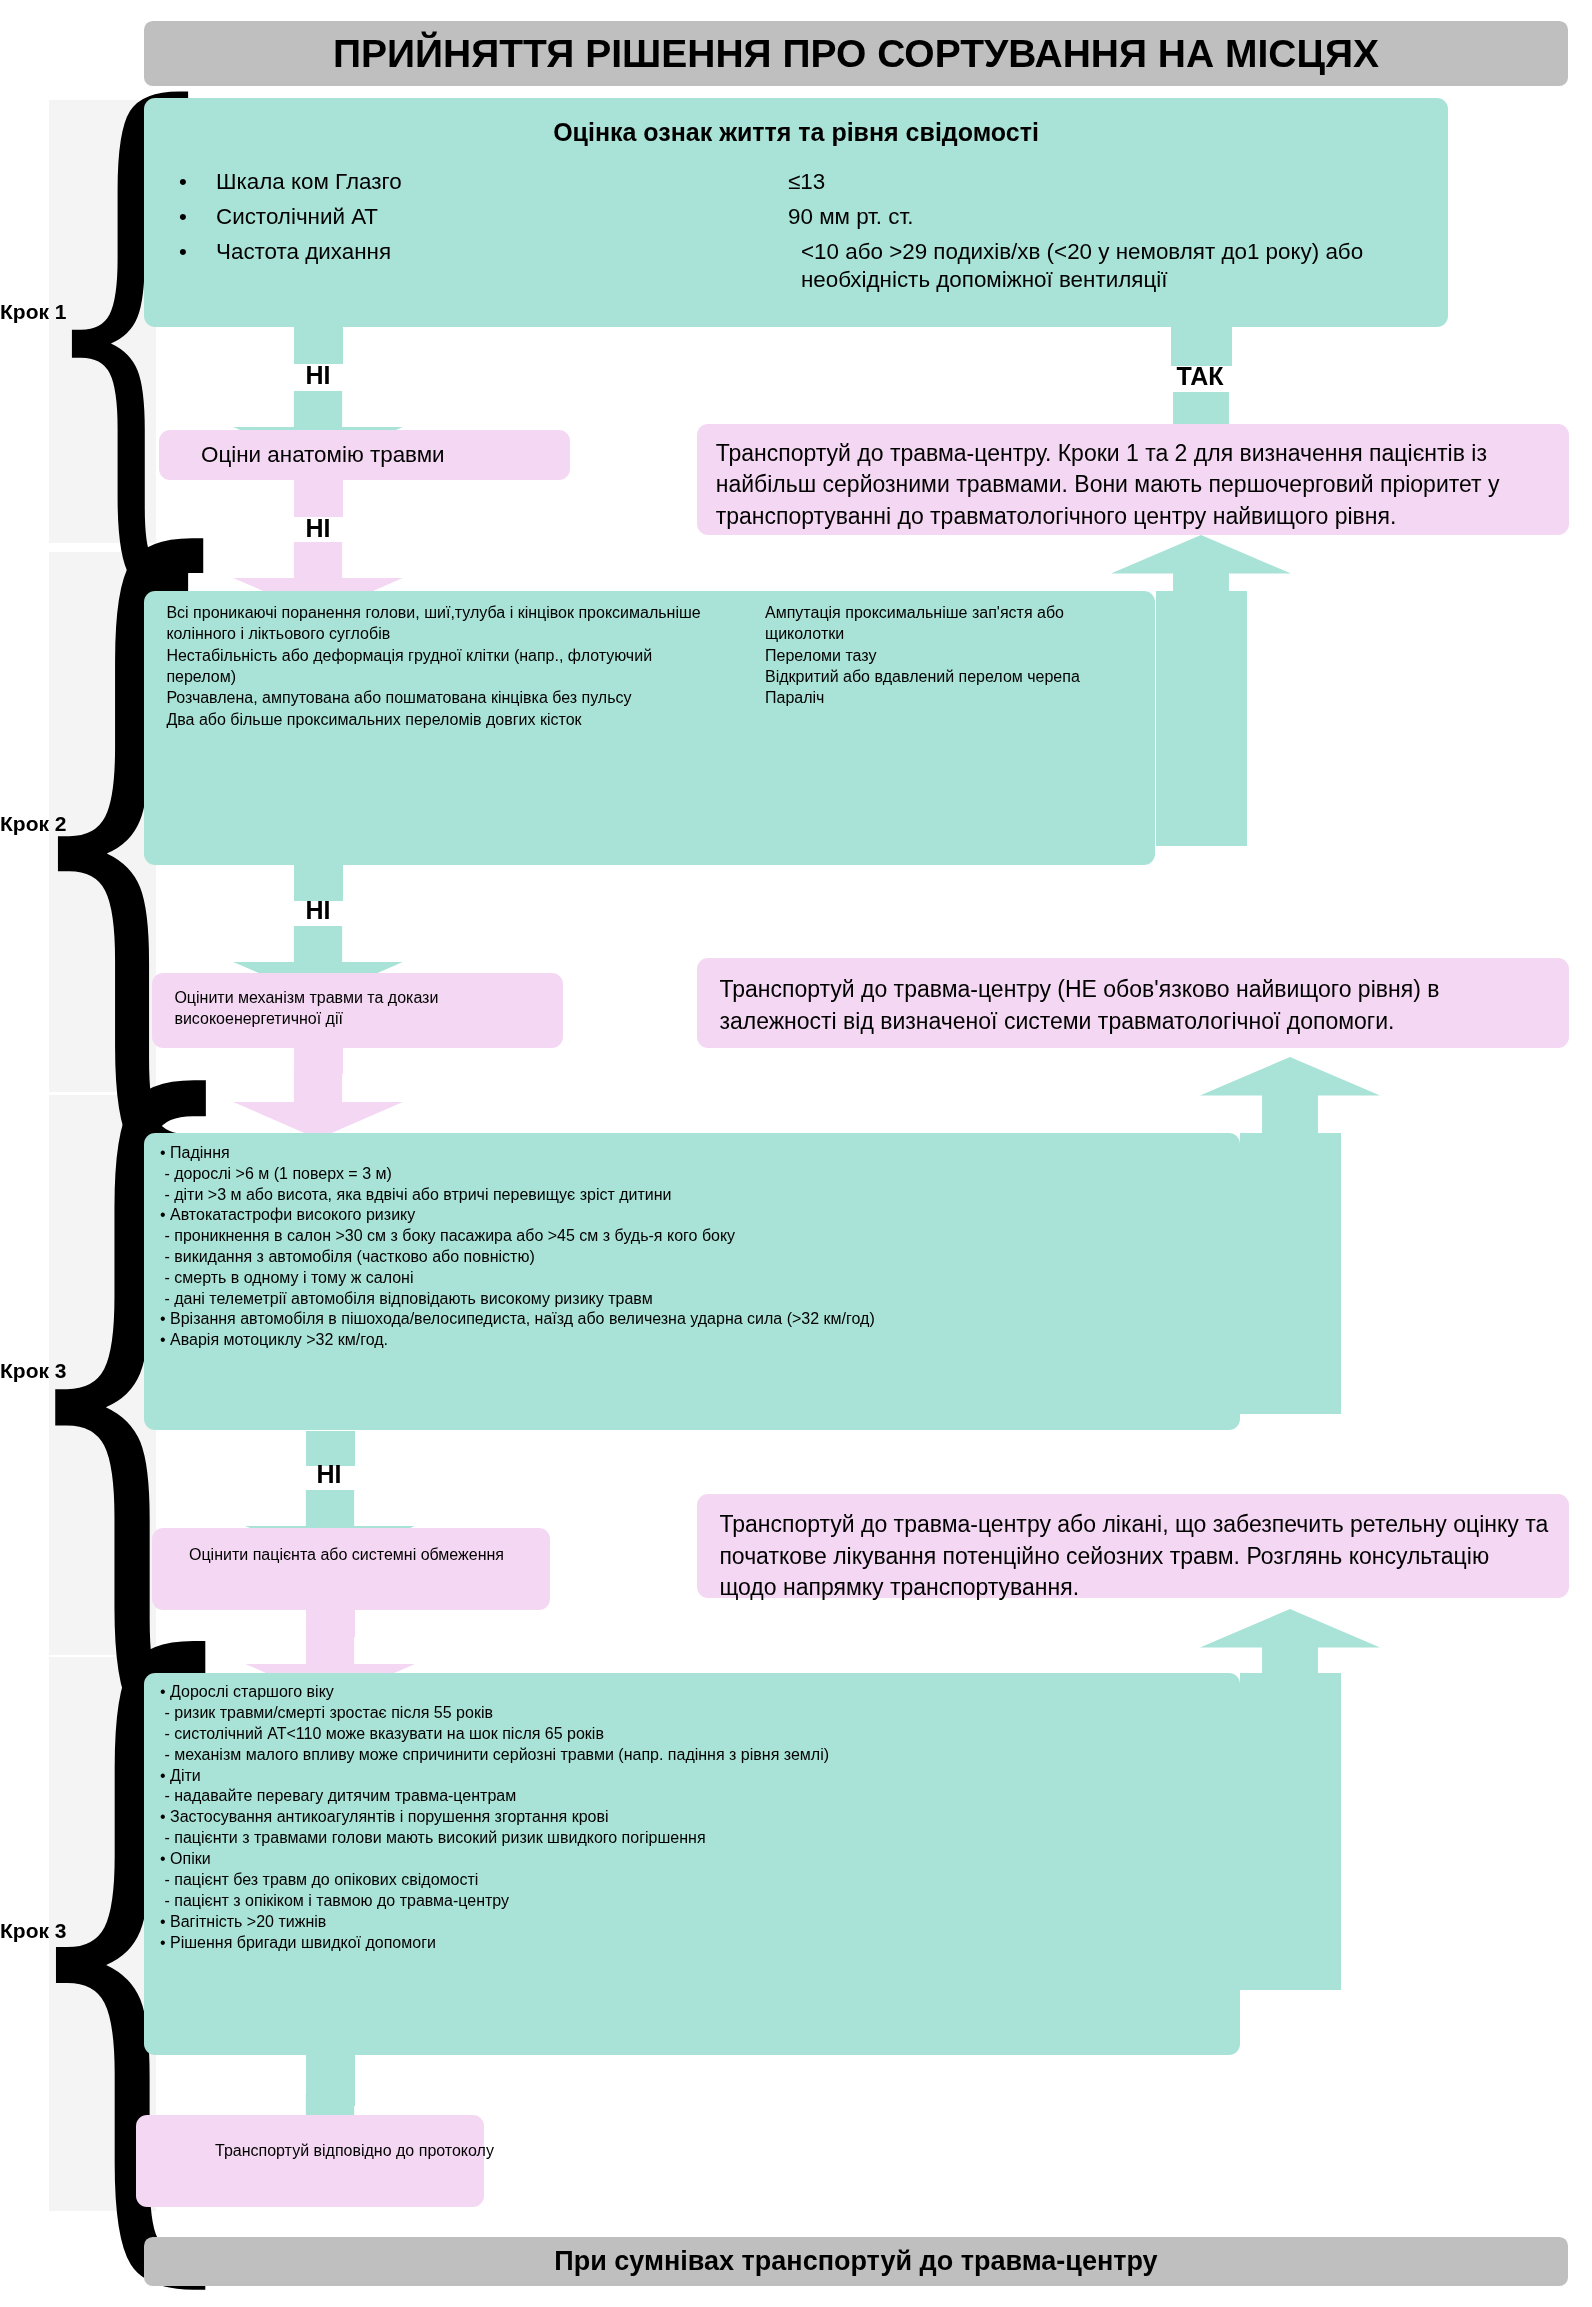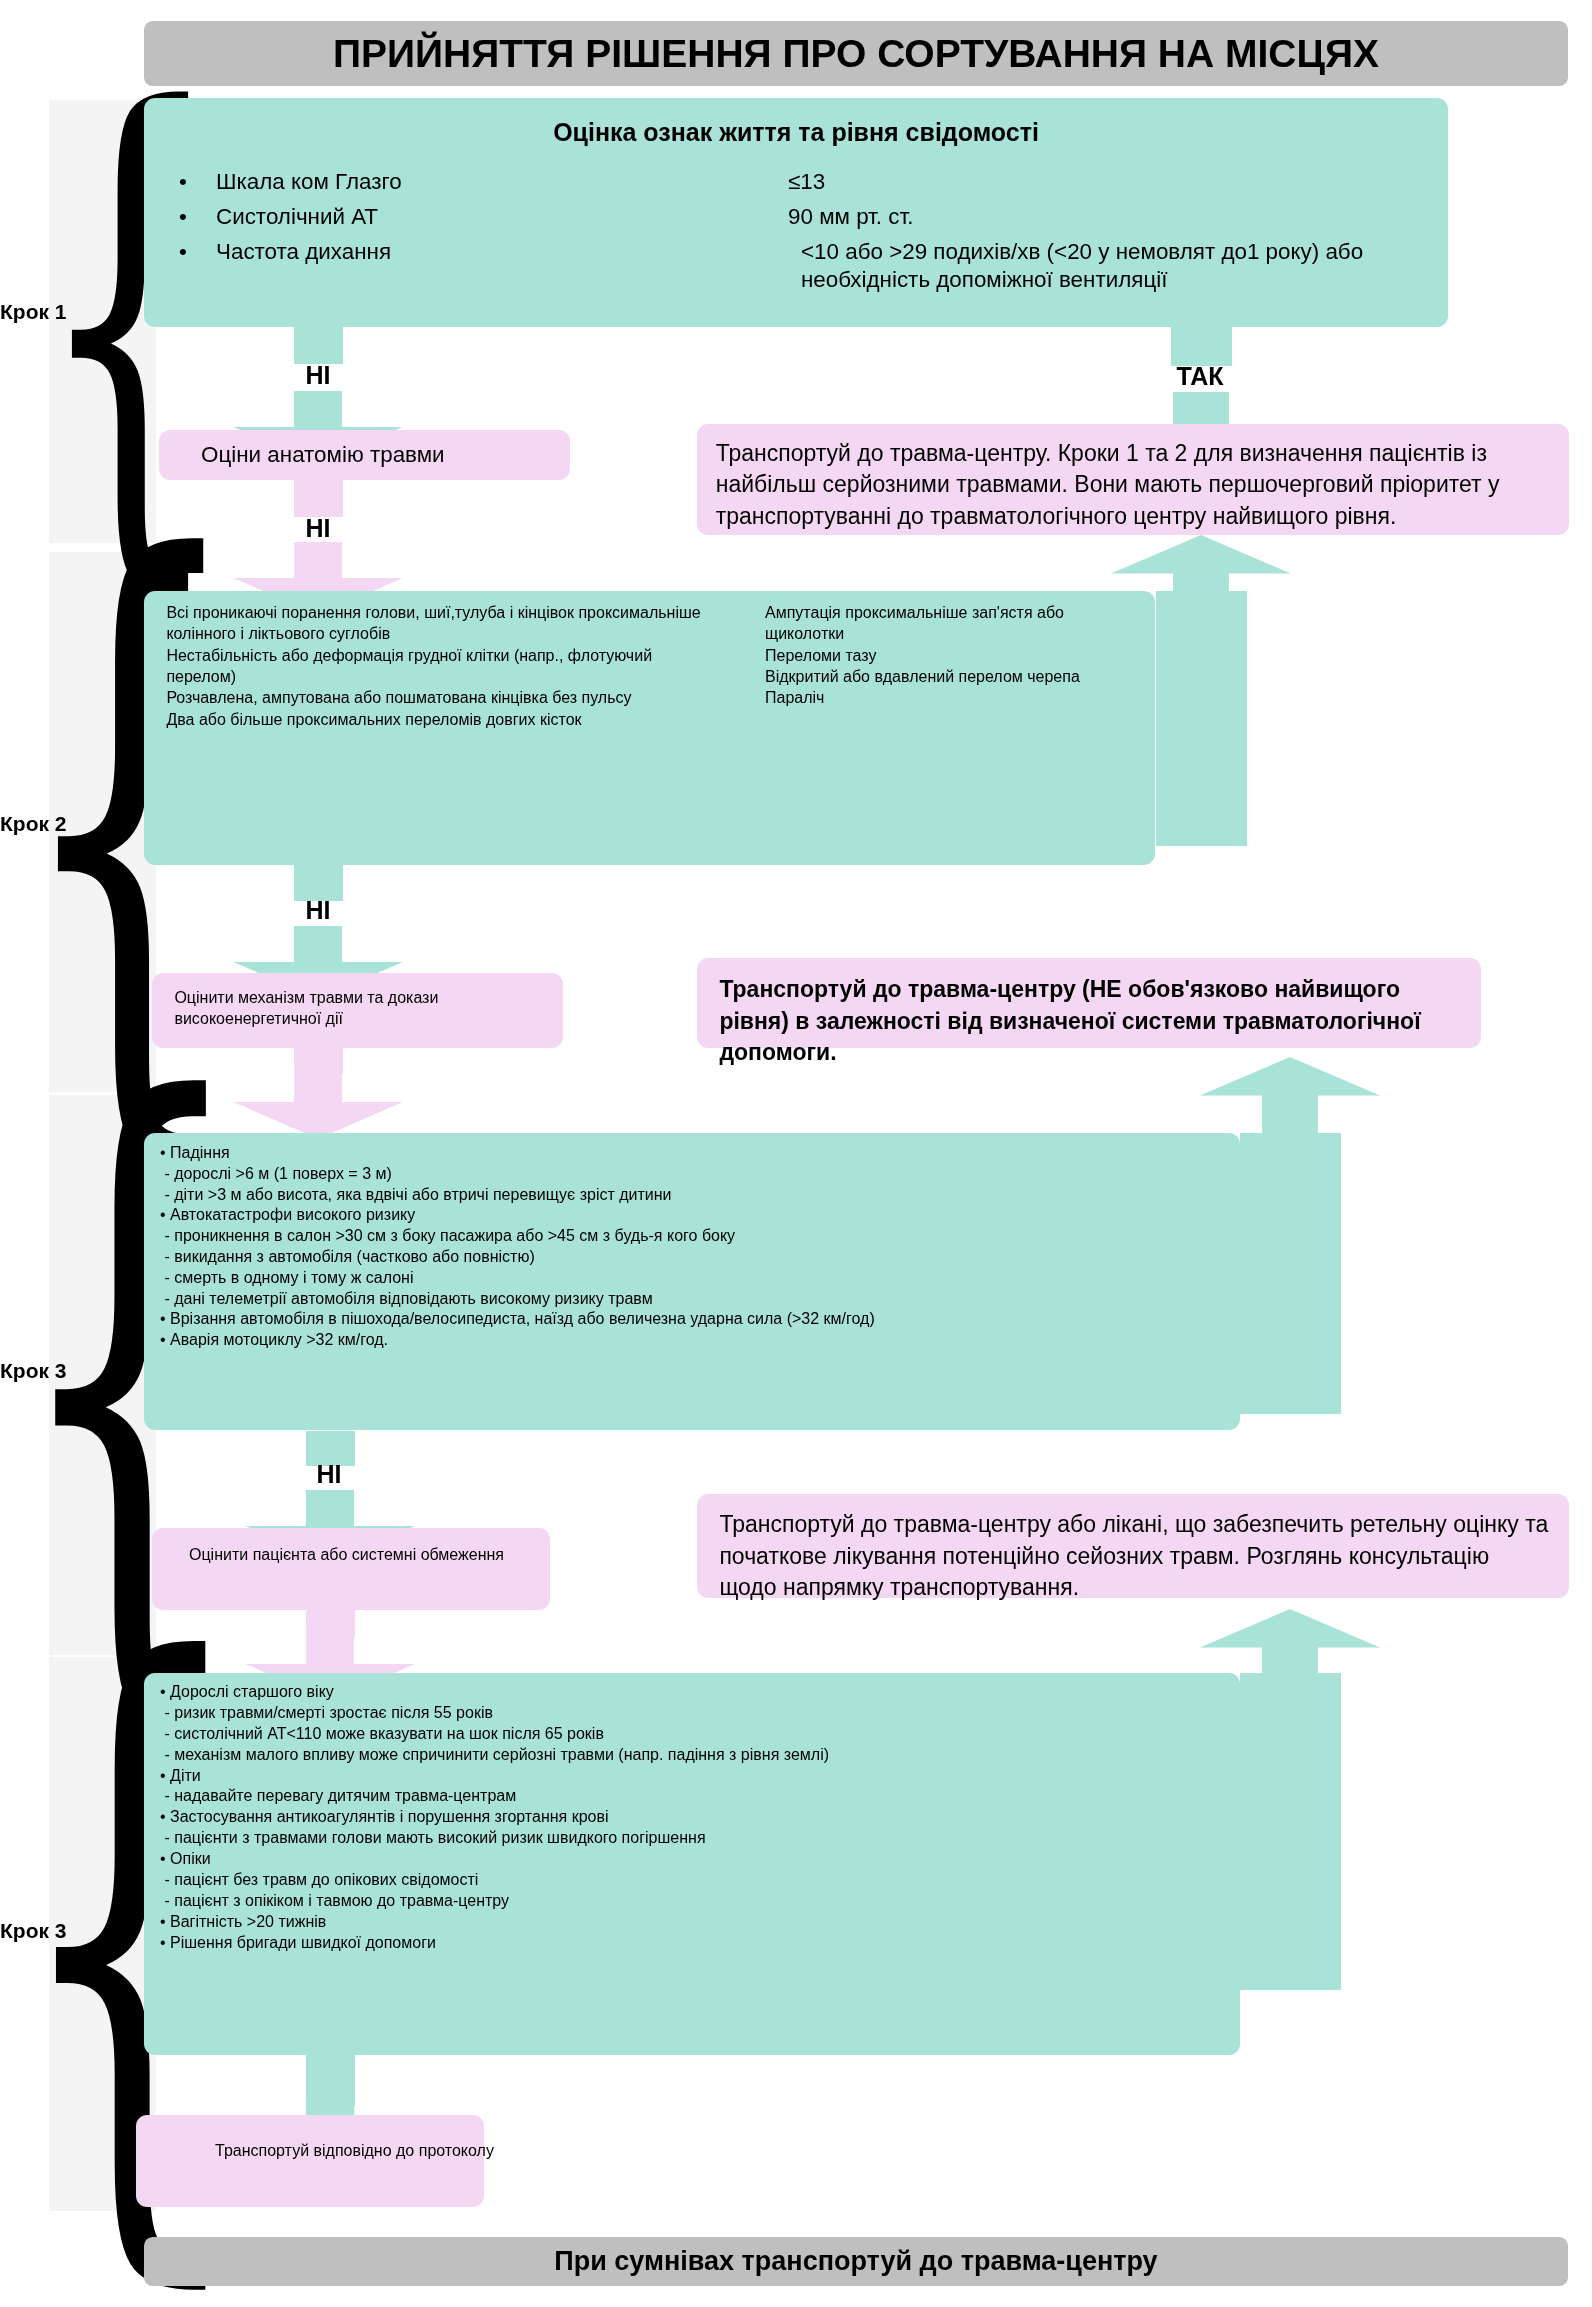--- a/index.html
+++ b/index.html
@@ -196,21 +196,21 @@
       <polygon points="98,0 176,0 176,58 274,58 137,118 0,58 98,58" fill="#a9e2d6"></polygon>
     </svg>
 </div>
 
 <div class="abs box pink" style="left:152px;top:973px;width:411px;height:75px;">
   <div class="plain-list" style="padding:13.7px 12.4px 0 22.4px;line-height:1.36;">
     <div style="width:373px;">Оцінити механізм травми та докази високоенергетичної дії</div>
   </div>
 </div>
 
-<div class="abs box pink" style="left:697px;top:958px;width:784px;height:90px;font-weight:bold;">
+<div class="abs box pink" style="left:697px;top:958px;width:872px;height:90px;">
   <div class="para" style="padding:16px 18.7px 0 22.4px;">Транспортуй до травма-центру (НЕ обов'язково найвищого рівня) в залежності від визначеної системи травматологічної допомоги.</div>
 </div>
 
 <div class="abs stem pink" style="left:294px;top:1047px;width:49px;height:27px;"></div>
 <div class="abs arrow-down" style="left:233px;top:1066px;width:170px;height:73px;">
   <svg viewBox="0 0 274 118" width="170" height="73">
       <polygon points="98,0 176,0 176,58 274,58 137,118 0,58 98,58" fill="#f4d7f2"></polygon>
     </svg>
 </div>
 

